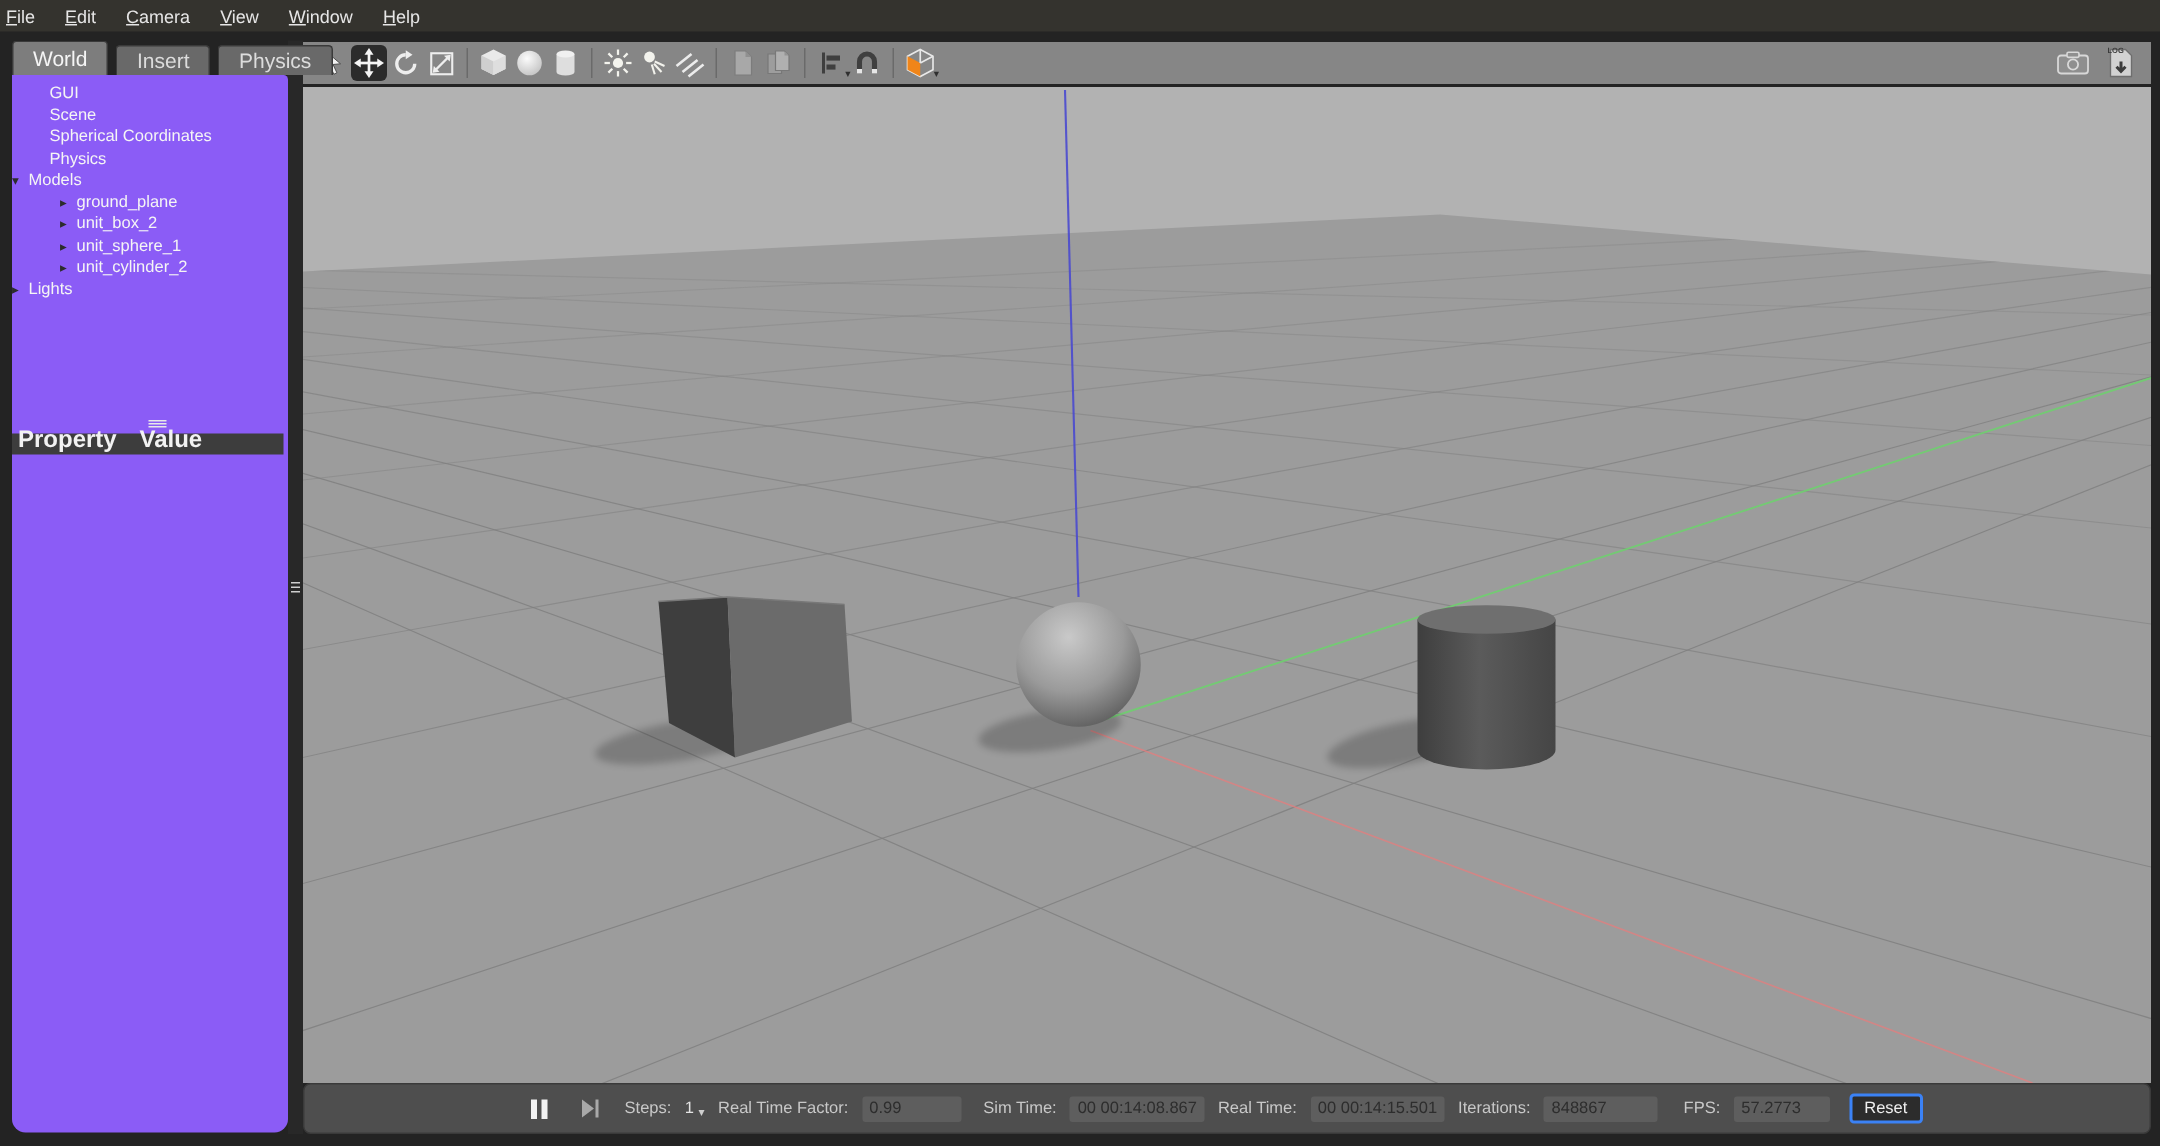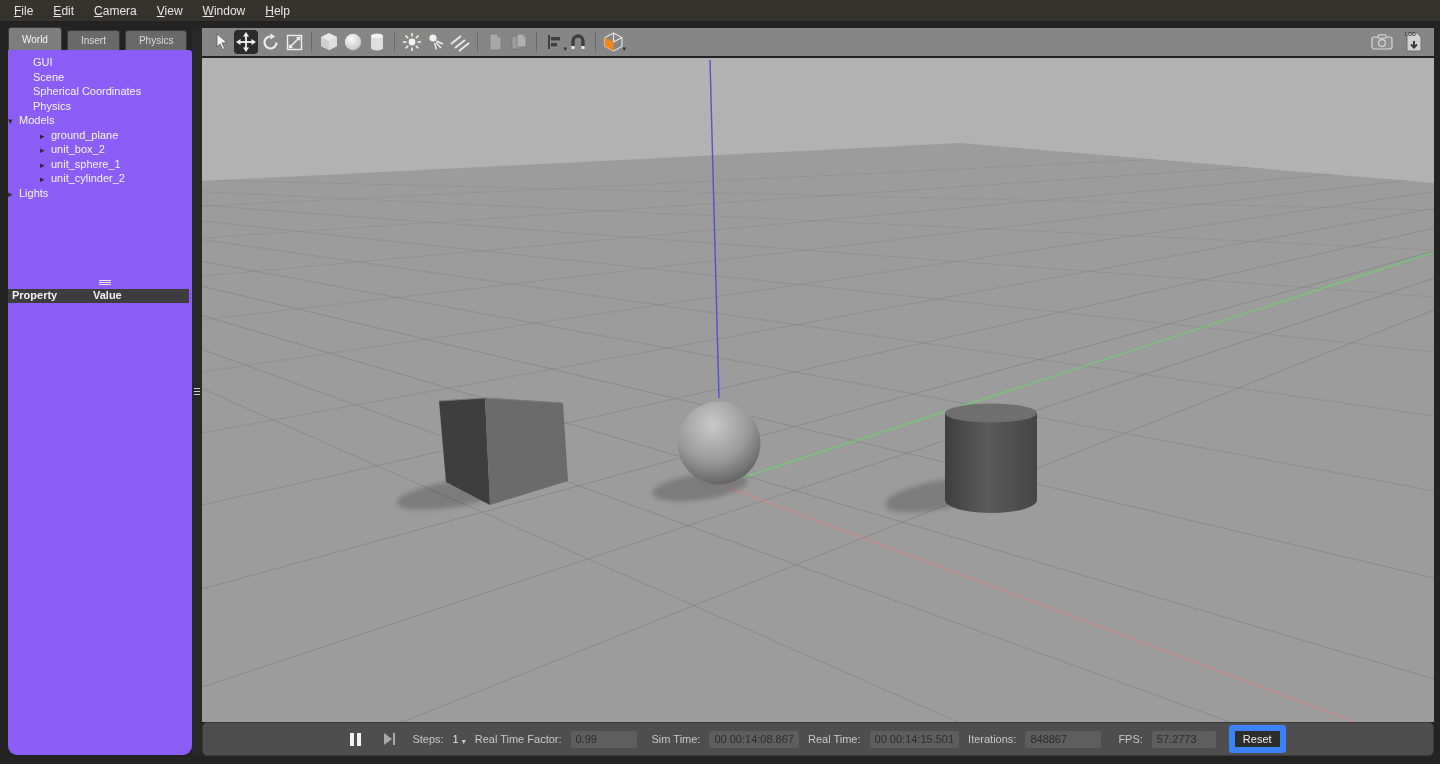--- a/index.html
+++ b/index.html
@@ -6,45 +6,45 @@
   html,body { width:1440px; height:764px; overflow:hidden; background:#232323;
               font-family:"Liberation Sans","DejaVu Sans",sans-serif; }
   #app { position:relative; width:1440px; height:764px; }
 
   
   #menubar { position:absolute; left:0; top:0; width:1440px; height:21px;
              background:#34332e; display:flex; align-items:center; }
   .menu-item { display:inline-block; color:#e6e6e6; font-size:12px; padding:2px 10px;
                cursor:default; }
   .menu-item::first-letter { text-decoration:underline; }
-  .menu-item:first-child { padding-left:14px; }
+  .menu-item:first-child { padding-left:4px; }
 
   
   #tabs { position:absolute; left:8px; top:27px; height:23px; display:flex; gap:5px; z-index:3; }
-  .tab { font-size:10px; color:#dcdcdc; background:#696969; border:1px solid #3a3a3a;
+  .tab { font-size:14px; color:#dcdcdc; background:#696969; border:1px solid #3a3a3a;
          border-bottom:none; border-radius:3px 3px 0 0; padding:0 13px; height:20px;
          margin-top:3px; line-height:19px; }
   .tab.active { background:#7d7d7d; color:#f5f5f5; height:23px; margin-top:0;
                 line-height:23px; border-color:#3a3a3a; }
 
   
   #sidebar { position:absolute; left:8px; top:50px; width:184px; height:705px;
              background:#8b5cf6; border-radius:0 3px 9px 9px; }
   #model-tree { padding-top:5px; font-size:11px; color:#f5f5f5; }
   .tree-row { height:14.5px; line-height:14.5px; white-space:nowrap; }
   .tree-row.lvl0 { }
   .tree-row.lvl1 { padding-left:25px; }
   .tree-row.lvl2 { padding-left:32px; }
   .caret { color:#2c2c2c; font-size:9px; margin-right:4px; display:inline-block; width:7px; }
   #tree-grip { position:absolute; left:91px; top:230px; width:12px; height:6px;
                display:flex; flex-direction:column; gap:1px; }
   #tree-grip i { display:block; height:1px; background:#e8e8e8; }
   #prop-header { position:absolute; left:0; top:239px; width:181px; height:14px;
-                 background:#3d3d3d; display:flex; align-items:flex-start;
-                 font-size:11px; font-weight:bold; color:#f2f2f2; }
+                 background:#3d3d3d; display:flex; align-items:flex-end;
+                 font-size:16px; font-weight:bold; color:#f2f2f2; }
   #prop-header span:first-child { padding-left:4px; width:85px; }
 
   
   #splitter { position:absolute; left:192px; top:27px; width:10px; height:729px; background:#282828; }
   #splitter .grip { position:absolute; left:2px; top:361px; width:6px; }
   #splitter .grip i { display:block; height:1px; background:#cfcfcf; margin-bottom:2px; }
 
   
   #toolbar { position:absolute; left:202px; top:28px; width:1232px; height:28px;
              background:#868686; display:flex; align-items:center; padding-left:8px; }
@@ -67,21 +67,21 @@
   .sb-label { white-space:nowrap; }
   .sb-box { background:#5e5e5e; color:#2d2d2d; border-radius:2px; height:17px;
             line-height:17px; padding:0 5px; white-space:nowrap; }
   #pause-btn { display:flex; gap:3px; margin-right:14px; }
   #pause-btn i { display:block; width:4px; height:13px; background:#f2f2f2; }
   #step-btn { display:flex; align-items:center; gap:1px; margin-right:8px; }
   #step-btn .tri { width:0; height:0; border-left:8px solid #a9a9a9;
                    border-top:6px solid transparent; border-bottom:6px solid transparent; }
   #step-btn .bar { width:2px; height:12px; background:#a9a9a9; }
   .spin-caret { font-size:8px; color:#cfcfcf; margin-left:1px; position:relative; top:2px; }
-  #reset-btn { background:#2c2c2c; color:#efefef; border:6px solid #3b82f6; border-radius:3px;
+  #reset-btn { background:#2c2c2c; color:#efefef; border:2px solid #3b82f6; border-radius:3px;
                font-size:11px; padding:2px 8px; margin-left:4px;
                font-family:"Liberation Sans","DejaVu Sans",sans-serif; }
 </style>
 </head>
 <body>
 
 <div id="app">
 
   <div id="menubar">
     <span class="menu-item">File</span>

